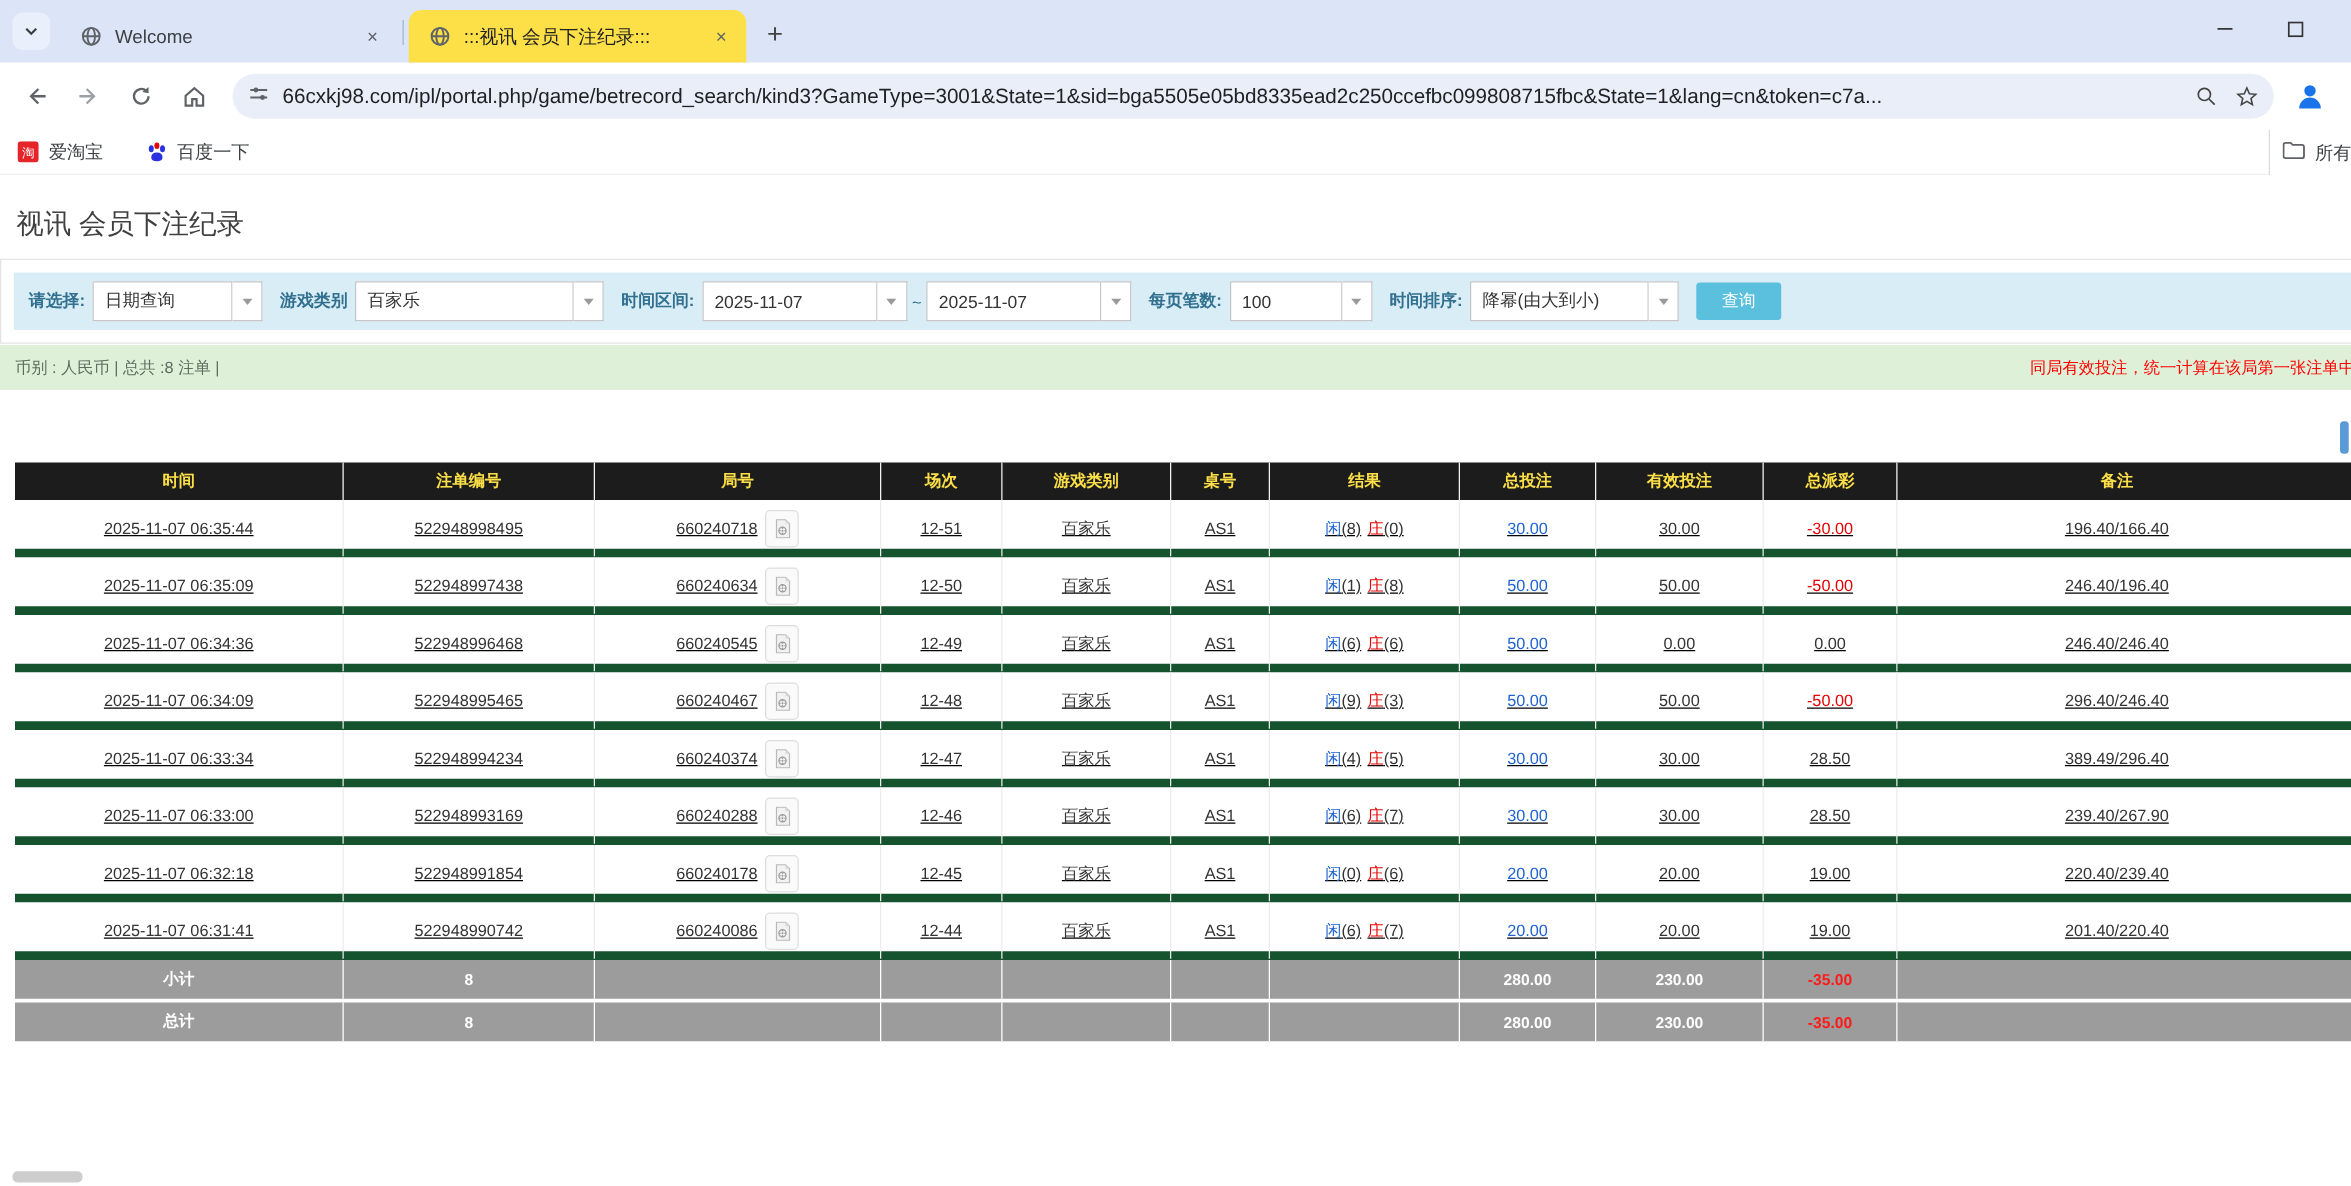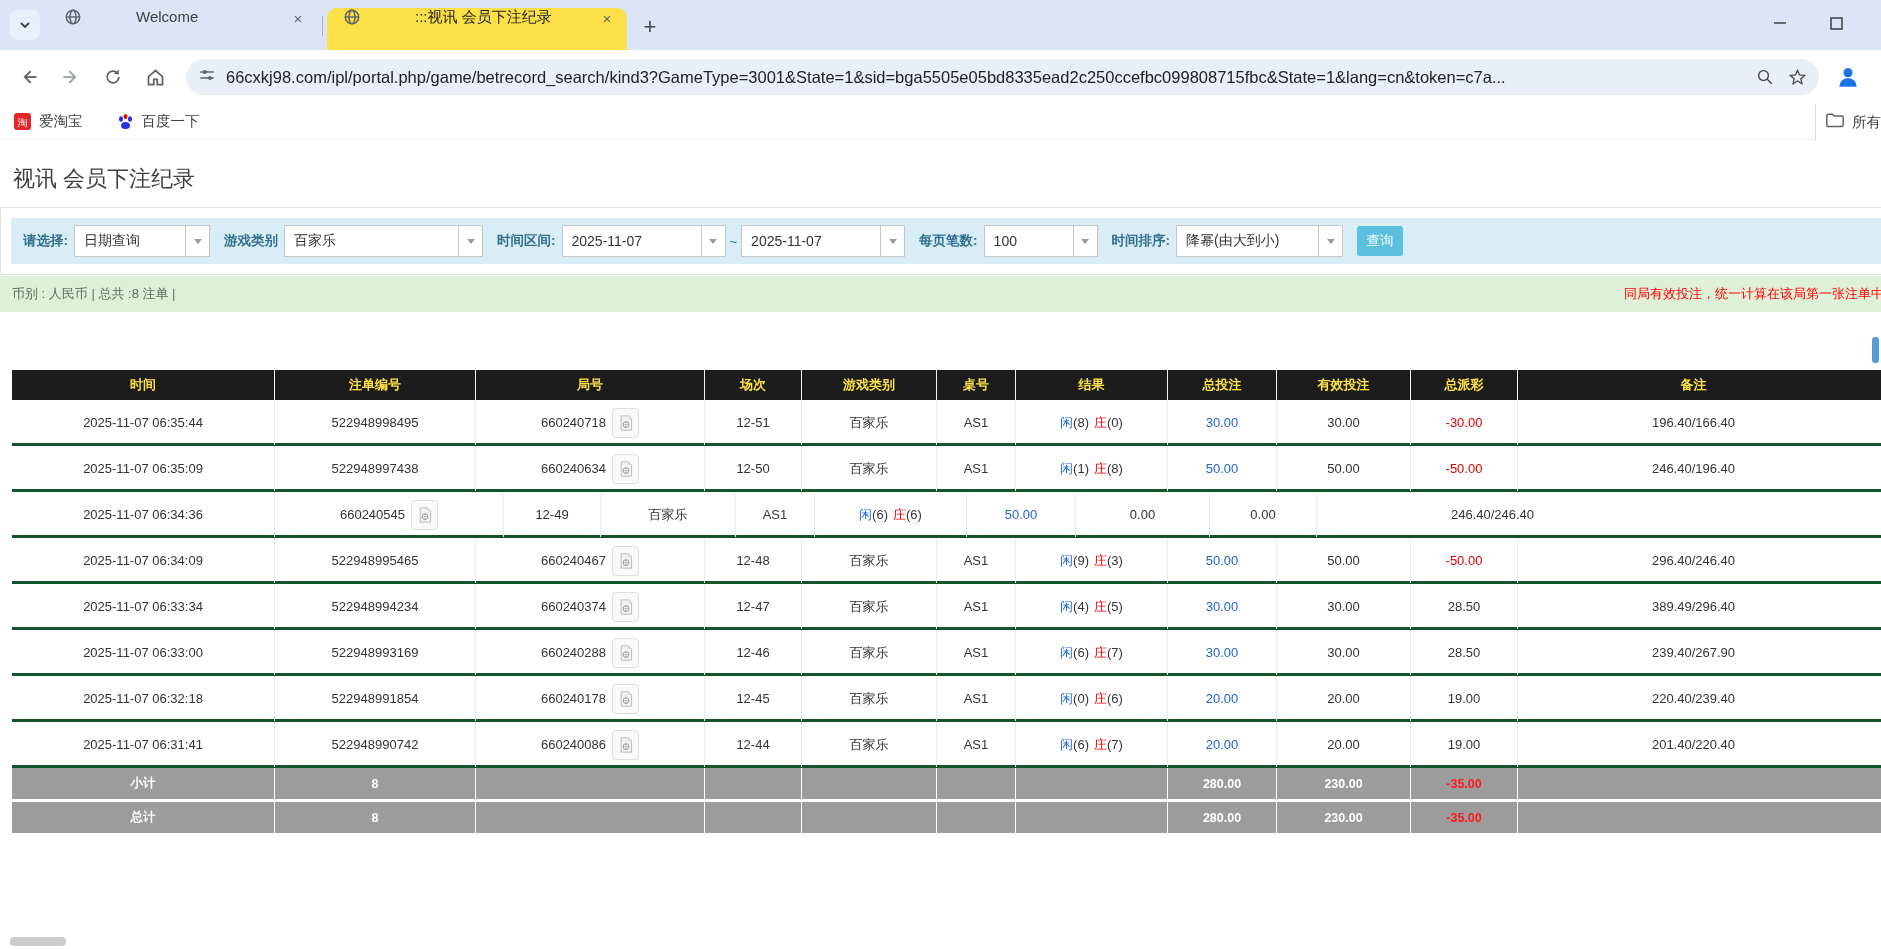--- a/index.html
+++ b/index.html
@@ -4,22 +4,22 @@
 <style>
   * { margin:0; padding:0; box-sizing:border-box; }
   html,body { width:1881px; height:949px; overflow:hidden; background:#fff;
     font-family:"Liberation Sans", sans-serif; }
   .window { position:relative; width:1881px; height:949px; }
 
   
   .tabstrip { height:50px; background:#dbe5f7; display:flex; align-items:flex-end; position:relative; }
   .tab-search { width:30px; height:30px; margin:0 8px 10px 10px; border-radius:8px; background:#eaf0fb;
     display:flex; align-items:center; justify-content:center; cursor:pointer; }
-  .tab { display:flex; height:42px; padding:0 10px; min-width:270px; max-width:300px;
-    font-size:15px; color:#3c4043;gap:44px; }
+  .tab { display:flex; align-items:center; height:42px; padding:0 10px; min-width:270px; max-width:300px;
+    font-size:15px; color:#3c4043; }
   .tab.inactive { border-radius:8px; }
   .tab.active { background:#fde047; border-radius:10px 10px 0 0; color:#202124; }
   .tab .favicon { width:18px; height:18px; margin:0 10px 0 6px; flex:0 0 auto; }
   .tab .tab-title { flex:1; white-space:nowrap; overflow:hidden; }
   .tab .tab-close { width:20px; height:20px; display:flex; align-items:center; justify-content:center;
     font-size:15px; color:#5f6368; border-radius:50%; cursor:pointer; }
   .tab-divider { width:1px; height:20px; background:#9fb2d0; margin:0 4px 14px 4px; }
   .newtab-btn { width:30px; height:30px; margin:0 0 8px 8px; display:flex; align-items:center; justify-content:center;
     font-size:22px; color:#444; border-radius:50%; cursor:pointer; }
   .win-controls { position:absolute; right:30px; top:8px; display:flex; gap:26px; }
@@ -54,34 +54,34 @@
   .combo { display:flex; align-items:center; height:32px; }
   .combo-val { height:32px; background:#fff; border:1px solid #c6c6c6; font-size:14px; color:#333;
     display:flex; align-items:center; padding-left:9px; }
   .combo-btn { width:24px; height:32px; background:#fff; border:1px solid #c6c6c6; border-left:none;
     display:flex; align-items:center; justify-content:center; cursor:pointer; }
   .combo-btn .arr { width:0; height:0; border-left:4px solid transparent; border-right:4px solid transparent;
     border-top:5px solid #9a9a9a; }
   .w-qtype { width:112px; } .w-game { width:175px; } .w-date { width:140px; }
   .w-size { width:90px; } .w-sort { width:143px; }
   .tilde { font-size:13px; color:#31708f; margin:0 4px; }
-  .search-btn { margin-left:14px; width:46px; height:30px; background:#5bc0de; color:#fff; border:none;
+  .search-btn { margin-left:14px; width:68px; height:30px; background:#5bc0de; color:#fff; border:none;
     border-radius:3px; font-size:13.5px; cursor:pointer; font-family:"Liberation Sans", sans-serif; }
 
   .summary-bar { position:absolute; left:0; top:136px; width:1890px; height:36px; background:#dff0d8;
     display:flex; align-items:center; justify-content:space-between; padding:0 6px 0 12px; }
   .summary-left { font-size:13px; color:#5e6e5e; }
   .summary-right { font-size:13px; color:#ff0000; white-space:nowrap; }
 
   
   .datatable { position:absolute; left:12px; top:230px; width:1869px; }
   .hrow { display:flex; background:#1c1c1c; height:30px; }
   .th { color:#fde047; font-size:13px; font-weight:bold; display:flex; align-items:center; justify-content:center;
     border-right:1px solid #f4f4f4; height:30px; }
-  .tr { display:flex; height:46px; border-bottom:3px solid #14532d; background:#fff; }
+  .tr { display:flex; height:46px; border-bottom:7px solid #14532d; background:#fff;text-decoration:underline; }
   .td { font-size:13px; color:#333; display:flex; align-items:center; justify-content:center;
     border-right:1px solid #ececec; height:45px; }
   .c0{width:263px;} .c1{width:201px;} .c2{width:229px;} .c3{width:97px;} .c4{width:135px;}
   .c5{width:79px;} .c6{width:152px;} .c7{width:109px;} .c8{width:134px;} .c9{width:107px;} .c10{width:351px; border-right:none;}
   .blue { color:#1f63d0; }
   .redt { color:#e60000; }
   .neg { color:#e60000; }
   .vbtn { width:27px; height:30px; margin-left:6px; border:1px solid #ddd; border-radius:4px; background:#fafafa;
     display:flex; align-items:center; justify-content:center; cursor:pointer; }
   .res-gap { width:5px; }
@@ -369,20 +369,21 @@
               <span>(8)</span>
     </div>
     <div class="td c7 blue">50.00</div>
     <div class="td c8">50.00</div>
     <div class="td c9 neg">-50.00</div>
     <div class="td c10">246.40/196.40</div>
   </div>
 
   <div class="tr">
     <div class="td c0">2025-11-07 06:34:36</div>
+    <div class="td c1">522948996468</div>
     <div class="td c2">
       <span>660240545</span>
       <span class="vbtn">
         <svg width="16" height="16" viewBox="0 0 20 20">
                   <path d="M4 1 h9 l4 4 v14 h-13 Z" fill="#f2f2f2" stroke="#b9b9b9" stroke-width="1.2"></path>
                   <path d="M13 1 l4 4 h-4 Z" fill="#d8d8d8"></path>
                   <circle cx="10" cy="12" r="3.6" fill="none" stroke="#9a9a9a" stroke-width="1.2"></circle>
                   <circle cx="10" cy="12" r="1" fill="#9a9a9a"></circle>
                   <circle cx="10" cy="9.4" r=".8" fill="#9a9a9a"></circle>
                   <circle cx="10" cy="14.6" r=".8" fill="#9a9a9a"></circle>

